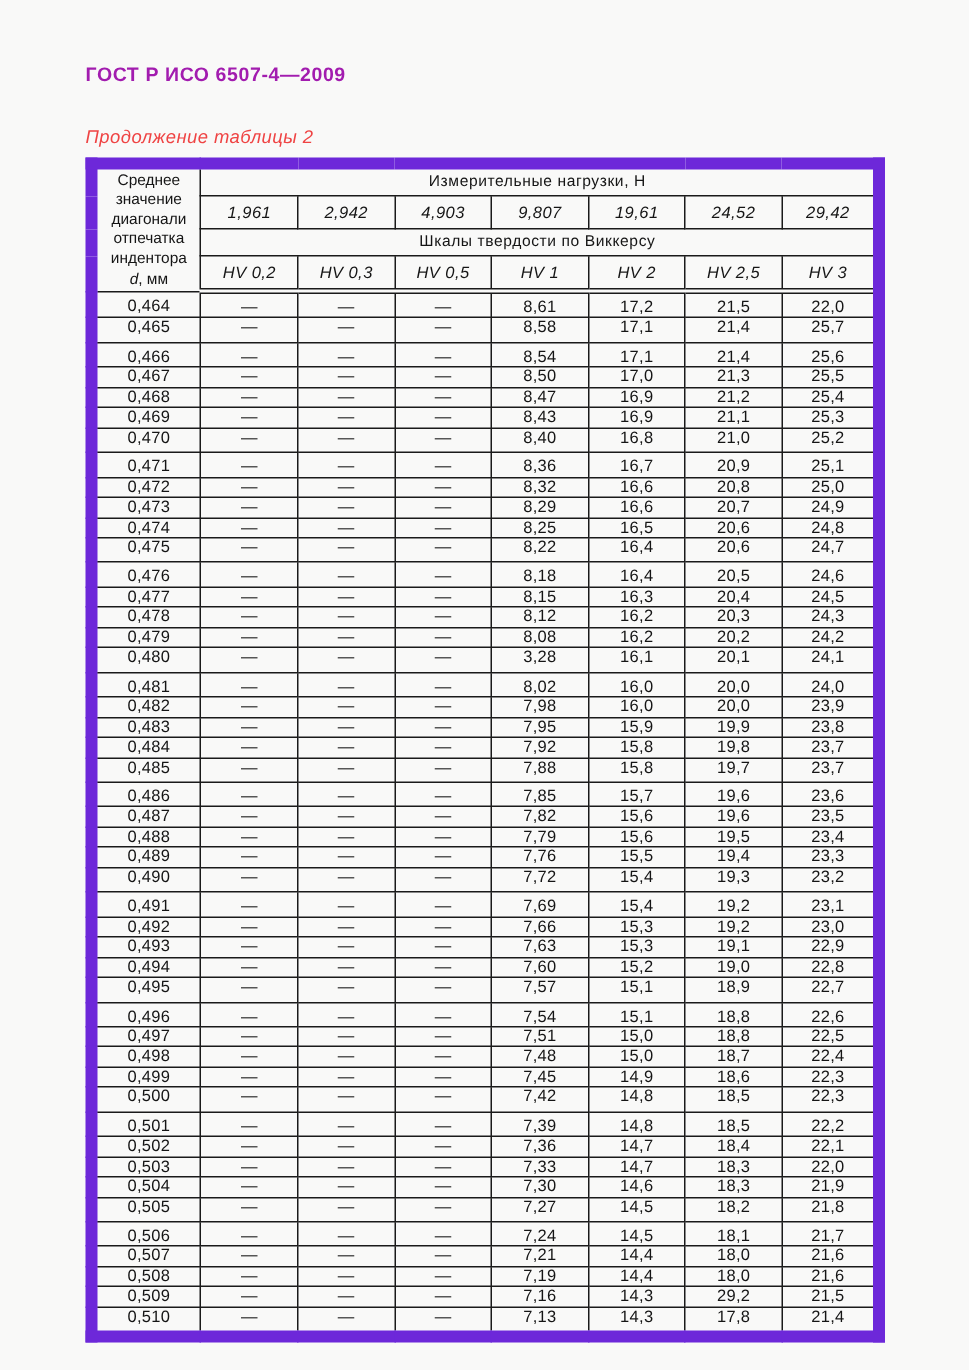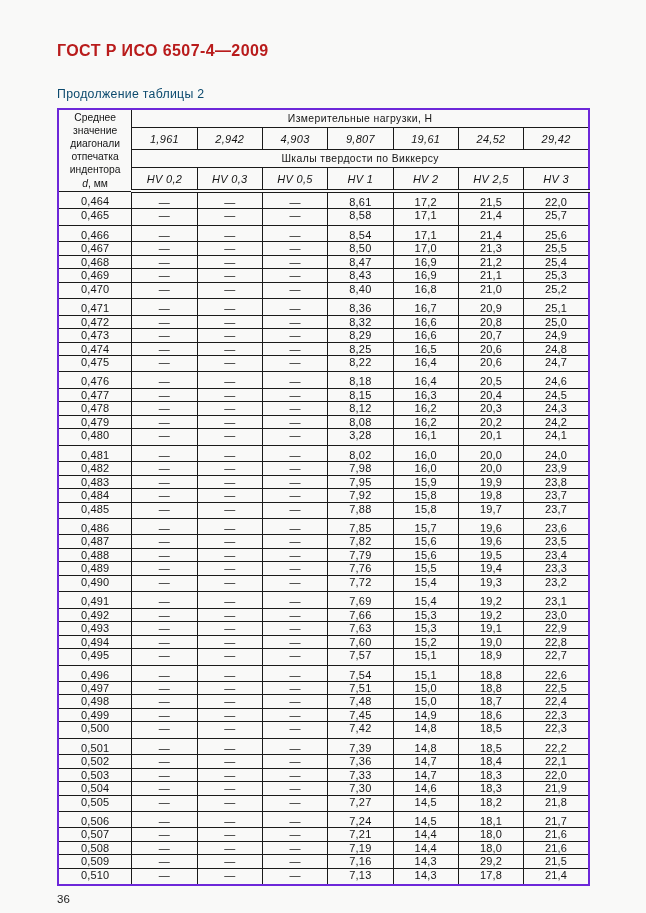--- a/index.html
+++ b/index.html
@@ -12,37 +12,38 @@
     background: #f9f9f8;
     font-family: "Liberation Sans", sans-serif;
     color: #151515;
     -webkit-font-smoothing: antialiased;
   }
   .content {
     padding: 42px 0 0 57px;
     width: 533px;
   }
   .doc-title {
-    font-size: 16px;
+    font-size: 13px;
     font-weight: bold;
     letter-spacing: 0.4px;
-    color: #b91c1c;
+    color: #a21caf;
   }
   .table-caption {
     margin-top: 27px;
     margin-bottom: 7px;
     font-size: 12.3px;
+    font-style: italic;
     letter-spacing: 0.3px;
-    color: #0c4a6e;
+    color: #ef4444;
   }
   table.hardness {
     border-collapse: collapse;
     table-layout: fixed;
     width: 533px;
-    border: 2px solid #6d28d9;
+    border: 8px solid #6d28d9;
   }
   table.hardness col.c-diag { width: 13.9%; }
   table.hardness col.c-val  { width: 12.3%; }
 
   table.hardness th,
   table.hardness td {
     border: 1px solid #1a1a1a;
     font-weight: normal;
     text-align: center;
     vertical-align: middle;
@@ -609,15 +610,14 @@
           <td>—</td>
           <td>—</td>
           <td>7,13</td>
           <td>14,3</td>
           <td>17,8</td>
           <td>21,4</td>
         </tr>
       </tbody>
   </table>
 
-  <div class="page-number">36</div>
 
 </div>
 
 </body></html>

